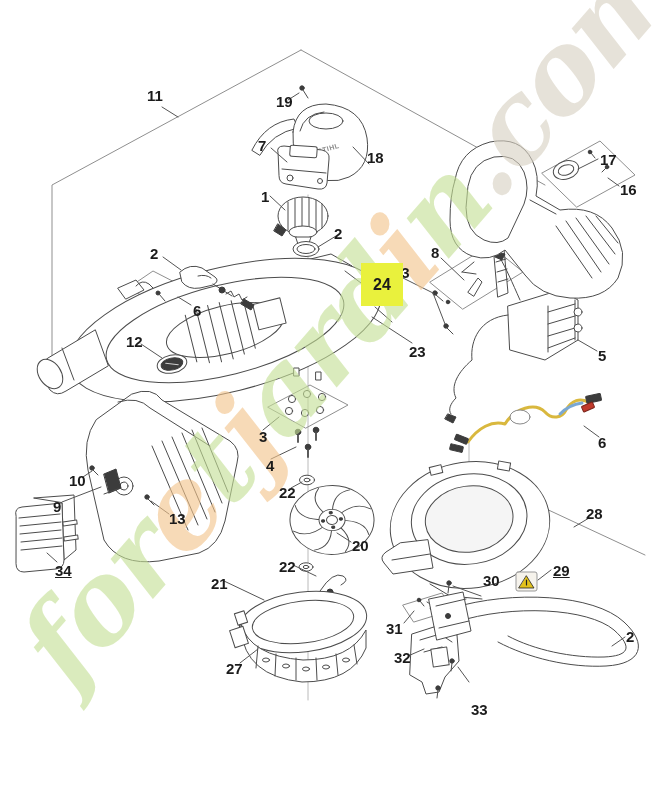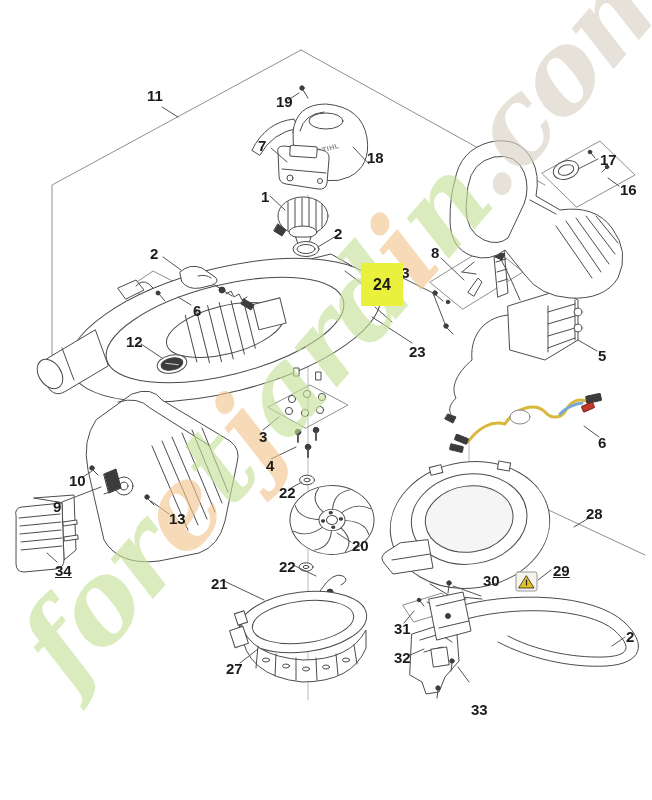--- a/index.html
+++ b/index.html
@@ -438,19 +438,19 @@
       <div class="part-label" style="left: 69px; top: 473px;">10</div>
       <div class="part-label" style="left: 53px; top: 499px;">9</div>
       <div class="part-label" style="left: 169px; top: 511px;">13</div>
       <div class="part-label" style="left: 55px; top: 563px; text-decoration: underline;">34</div>
       <div class="part-label" style="left: 211px; top: 576px;">21</div>
       <div class="part-label" style="left: 279px; top: 559px;">22</div>
       <div class="part-label" style="left: 226px; top: 661px;">27</div>
       <div class="part-label" style="left: 586px; top: 506px;">28</div>
       <div class="part-label" style="left: 553px; top: 563px; text-decoration: underline;">29</div>
       <div class="part-label" style="left: 483px; top: 573px;">30</div>
-      <div class="part-label" style="left: 394px; top: 621px; text-align: center;">31</div>
+      <div class="part-label" style="left: 386px; top: 621px; text-align: center;">31</div>
       <div class="part-label" style="left: 394px; top: 650px;">32</div>
       <div class="part-label" style="left: 471px; top: 702px; text-align: center;">33</div>
       <div class="part-label" style="left: 626px; top: 629px;">2</div>
     </div>
 
 </div>
 
 </body></html>

